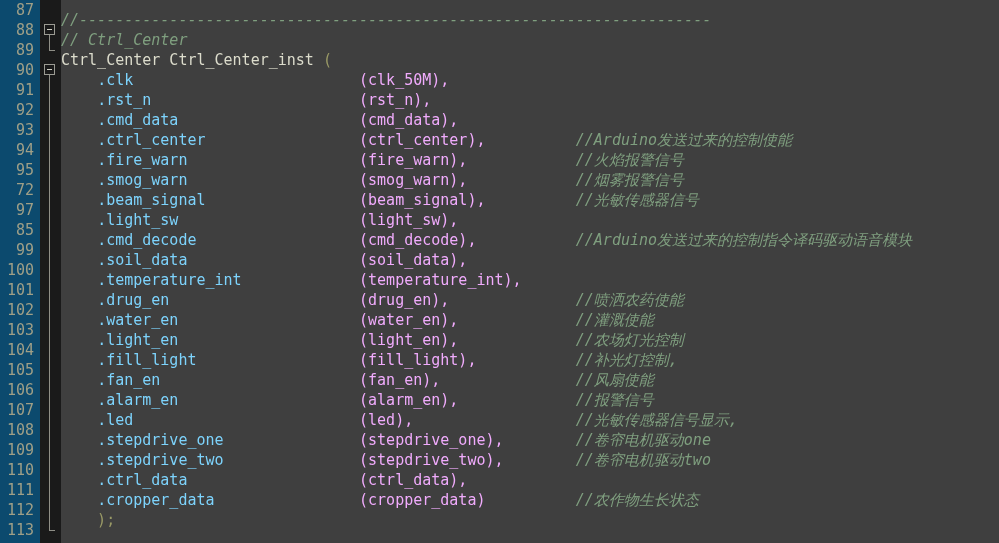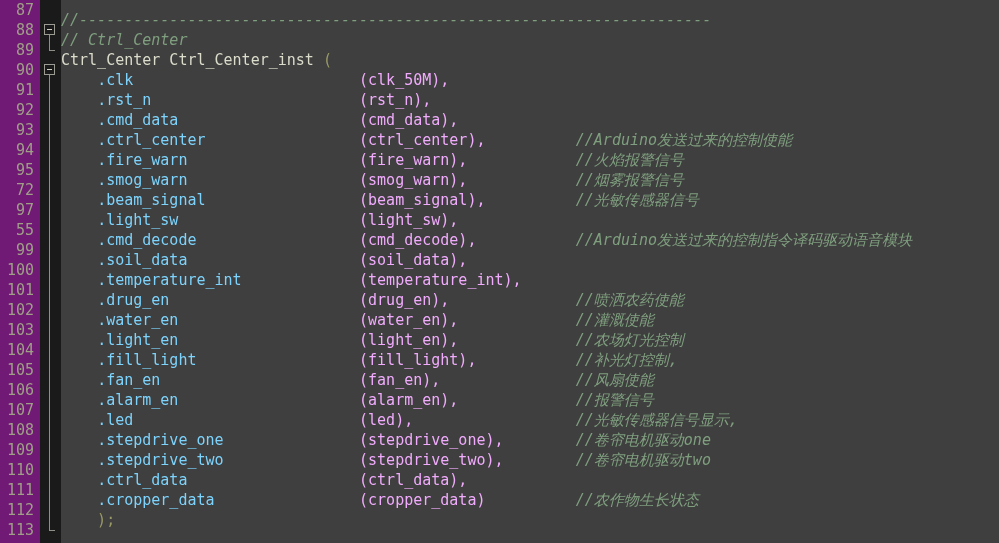--- a/index.html
+++ b/index.html
@@ -18,21 +18,21 @@
     line-height: 20px;
     user-select: none;
   }
 
   
   #linenum-gutter {
     position: absolute;
     left: 0; top: 0;
     width: 40px;
     height: 543px;
-    background: #701a75;
+    background: #0c4a6e;
     z-index: 3;
   }
   #linenum-list {
     position: absolute;
     left: 0; top: 0;
     width: 40px;
   }
   .linenum {
     height: 20px;
     line-height: 20px;
@@ -147,21 +147,21 @@
         <div class="linenum">88</div>
         <div class="linenum">89</div>
         <div class="linenum">90</div>
         <div class="linenum">91</div>
         <div class="linenum">92</div>
         <div class="linenum">93</div>
         <div class="linenum">94</div>
         <div class="linenum">95</div>
         <div class="linenum">72</div>
         <div class="linenum">97</div>
-        <div class="linenum">55</div>
+        <div class="linenum">85</div>
         <div class="linenum">99</div>
         <div class="linenum">100</div>
         <div class="linenum">101</div>
         <div class="linenum">102</div>
         <div class="linenum">103</div>
         <div class="linenum">104</div>
         <div class="linenum">105</div>
         <div class="linenum">106</div>
         <div class="linenum">107</div>
         <div class="linenum">108</div>

